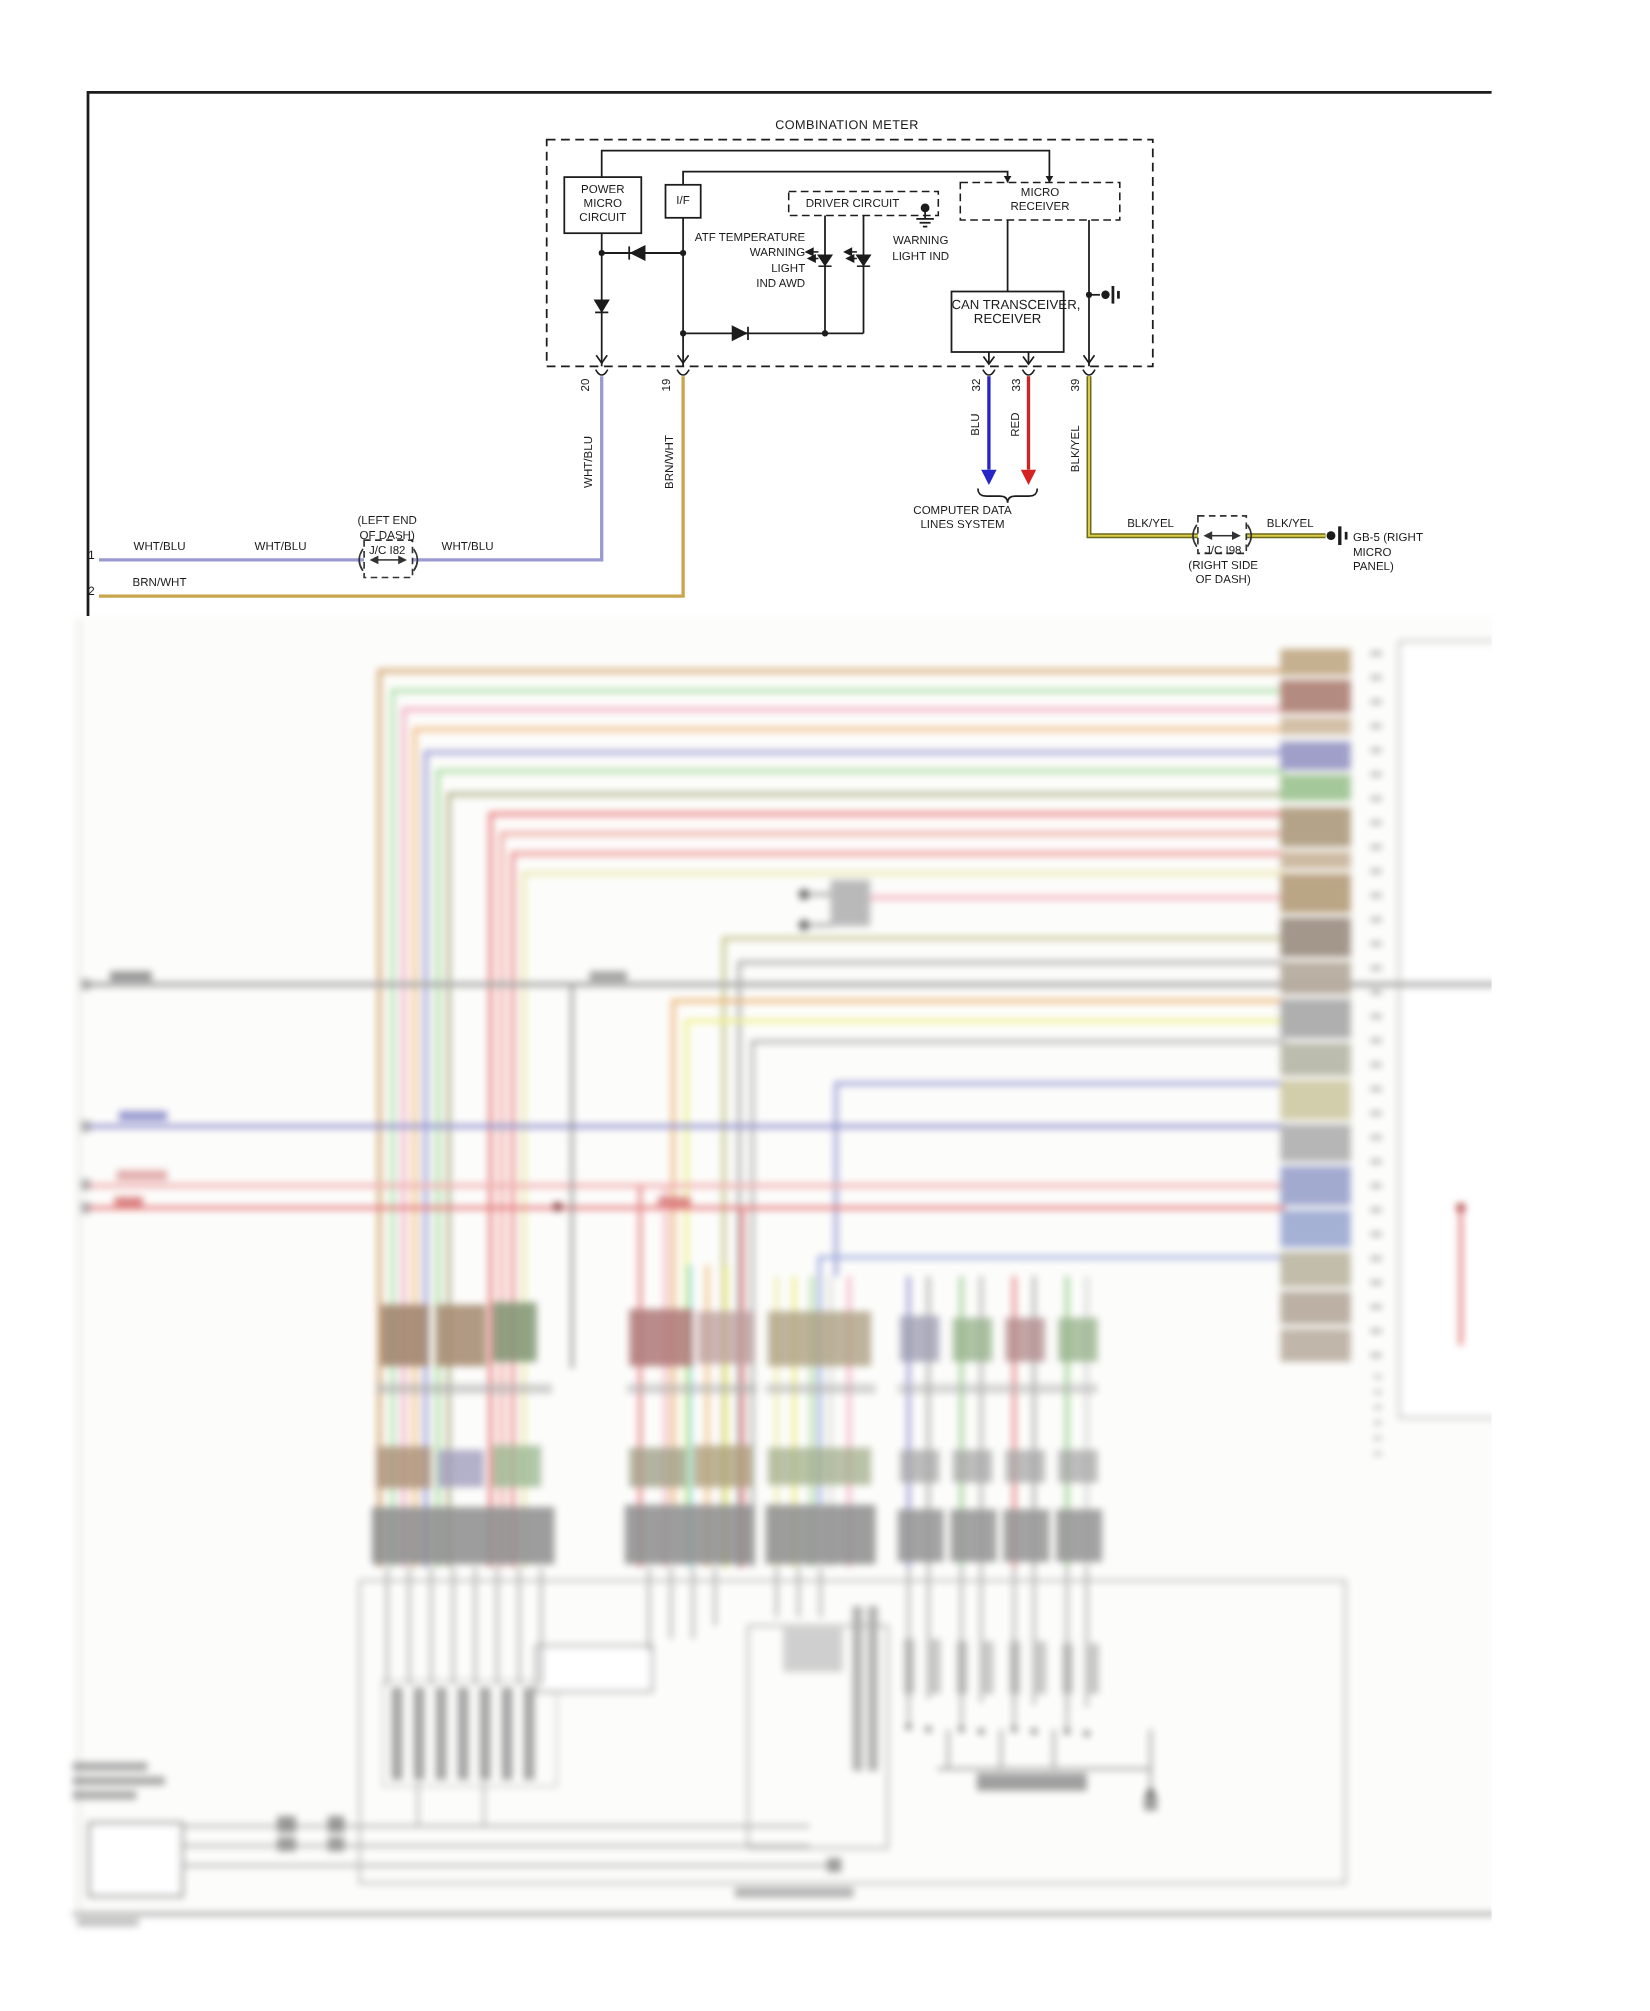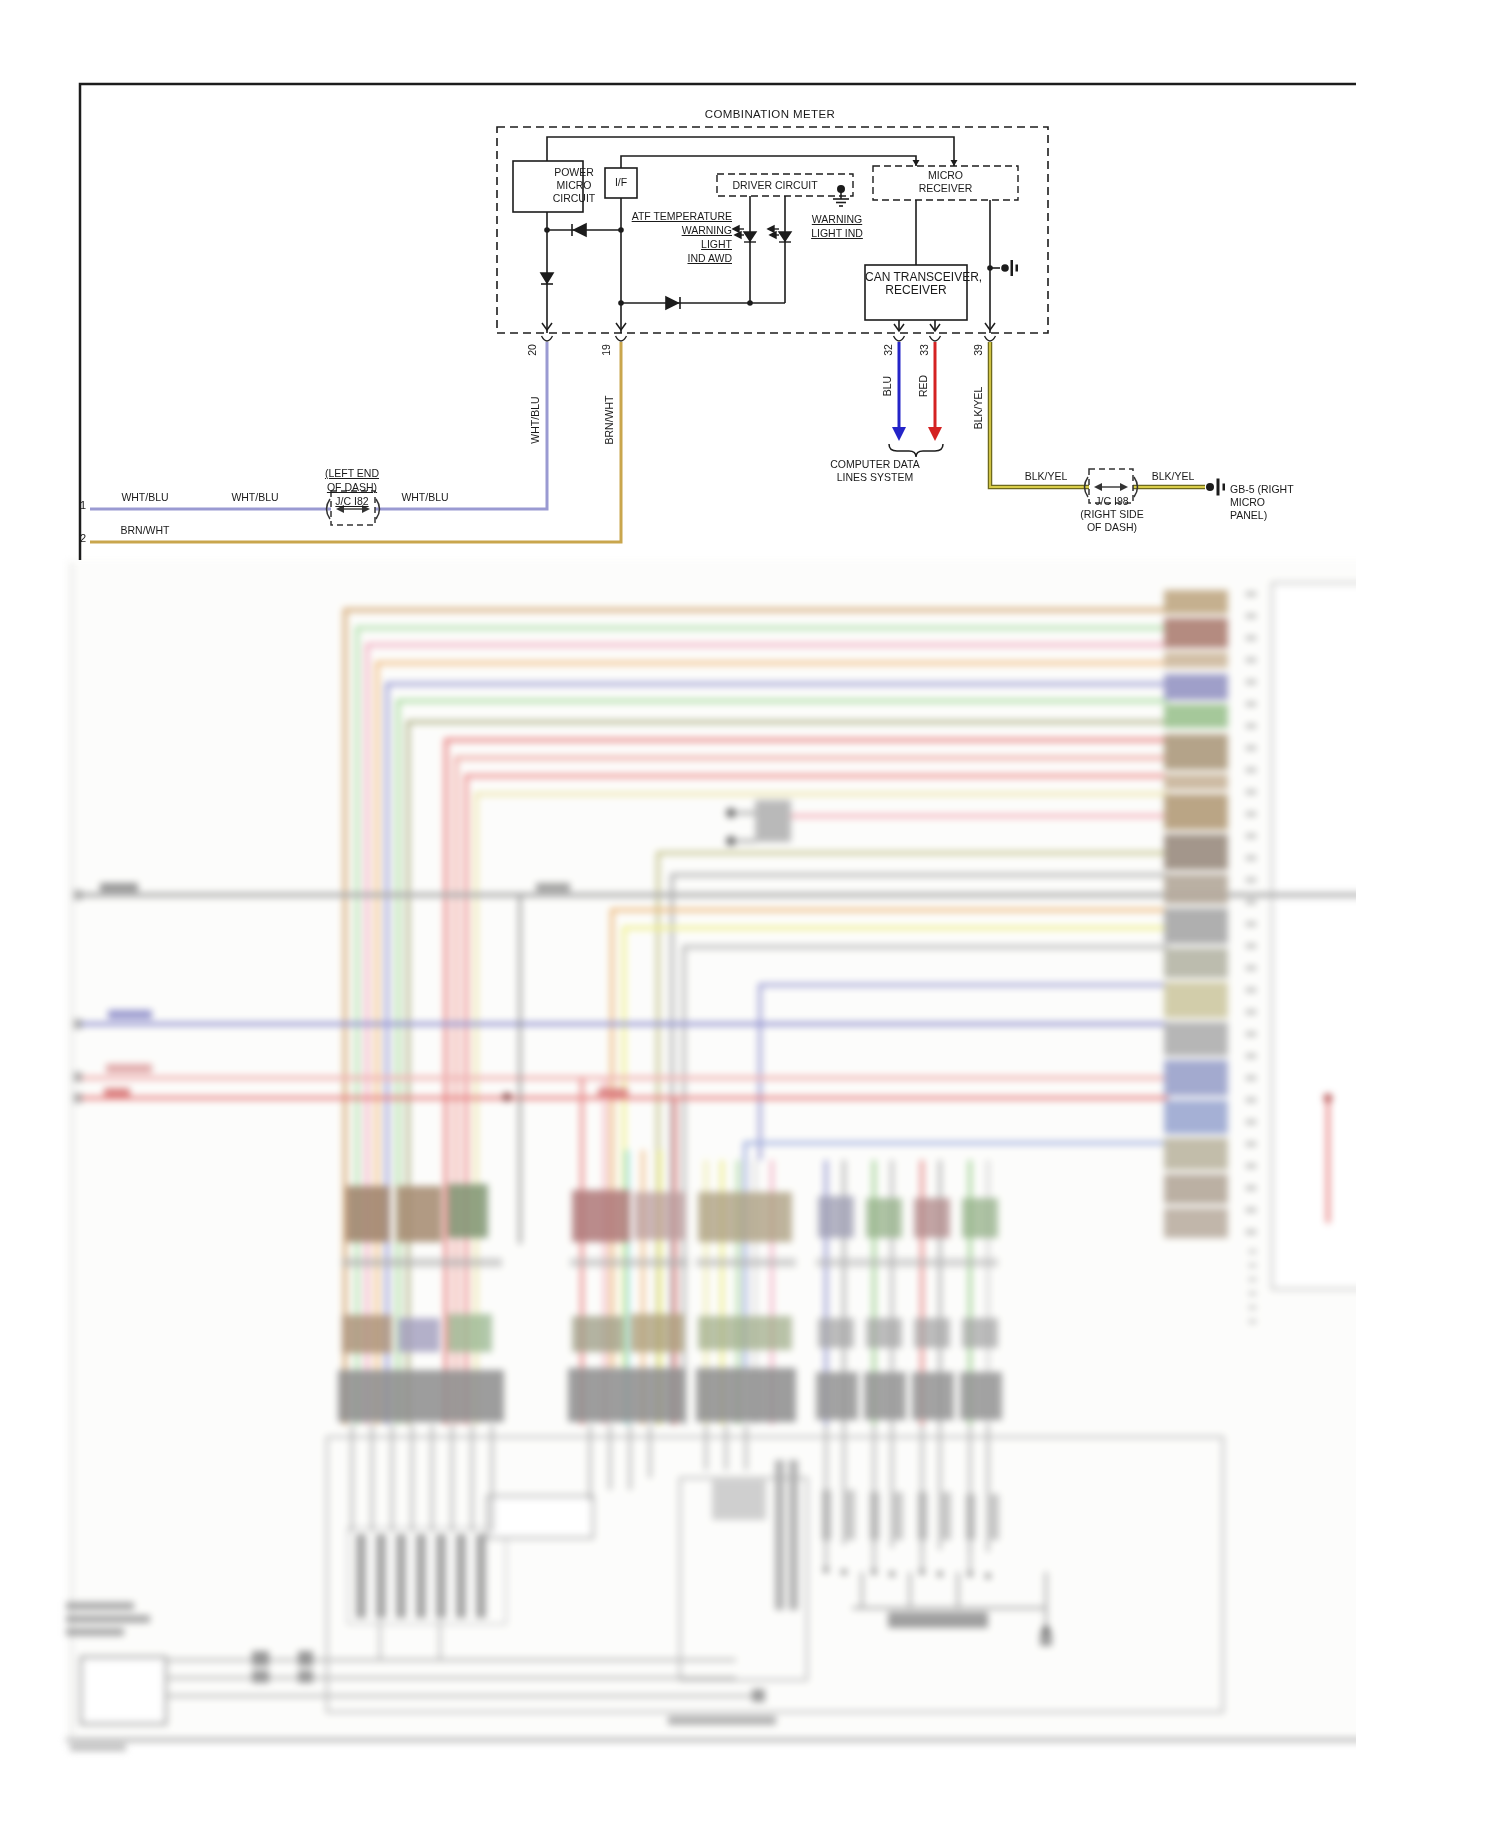--- a/index.html
+++ b/index.html
@@ -5,21 +5,21 @@
   html,body{margin:0;padding:0;background:#ffffff;}
   .page{position:relative;width:1356px;height:1828px;background:#ffffff;overflow:hidden;
         font-family:"Liberation Sans", sans-serif;color:#1a1a1a;}
   svg{position:absolute;left:0;top:0;}
   .schem-svg{z-index:3;}
   .blur-wrap{position:absolute;left:0;top:0;width:1500px;height:1828px;z-index:1;
              filter:blur(3.5px) opacity(0.85);}
   .t{position:absolute;font-size:10.5px;line-height:13px;color:#1a1a1a;z-index:4;white-space:nowrap;}
   .c{text-align:center;}
   .r{text-align:right;}
-  .lh14{line-height:14px;text-decoration:underline;}
+  .lh14{line-height:14px;}
   .fs11{font-size:11px;}
   .title{font-size:11.5px;letter-spacing:.4px;}
   .vlabel{position:absolute;height:16px;font-size:10.5px;text-align:center;z-index:4;
           transform:rotate(-90deg);transform-origin:center;white-space:nowrap;}
 </style>
 </head>
 <body>
 
 <div class="page">
 
@@ -383,21 +383,21 @@
 
     <g fill="#1c1c1c">
       <circle cx="1210" cy="487" r="4"></circle>
         <rect x="1216.5" y="478.5" width="3" height="17"></rect>
       <rect x="1222.5" y="483.5" width="2.5" height="7"></rect>
     </g>
   </svg>
 
   <div class="t c title" style="left:690px;top:108px;width:160px">COMBINATION METER</div>
 
-  <div class="t c" style="left:539px;top:166px;width:70px">
+  <div class="t c" style="left:513px;top:166px;width:70px">
     <div>POWER</div>
     <div>MICRO</div>
     <div>CIRCUIT</div>
   </div>
   <div class="t c" style="left:605px;top:176px;width:32px">I/F</div>
   <div class="t c" style="left:719px;top:179px;width:112px">DRIVER CIRCUIT</div>
   <div class="t c" style="left:873px;top:169px;width:145px">
     <div>MICRO</div>
     <div>RECEIVER</div>
   </div>

